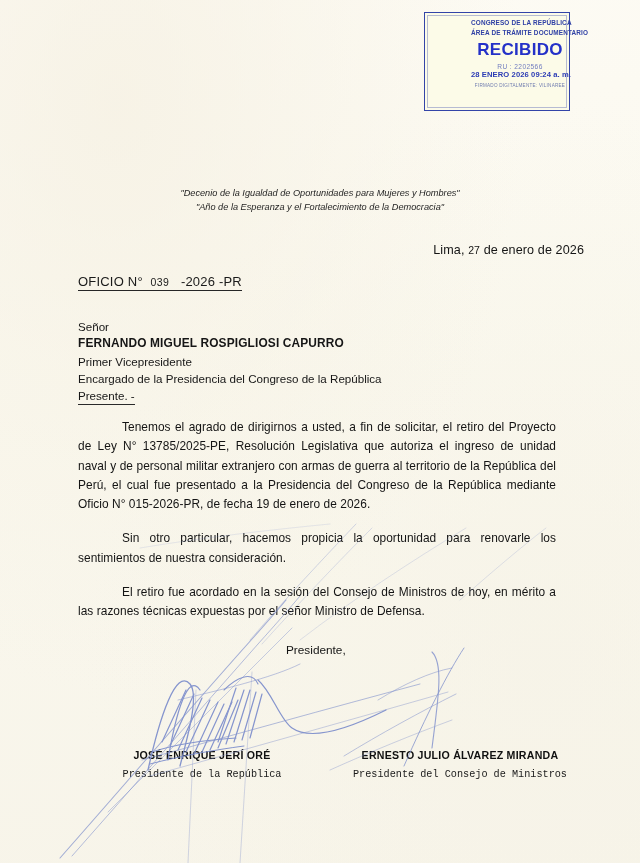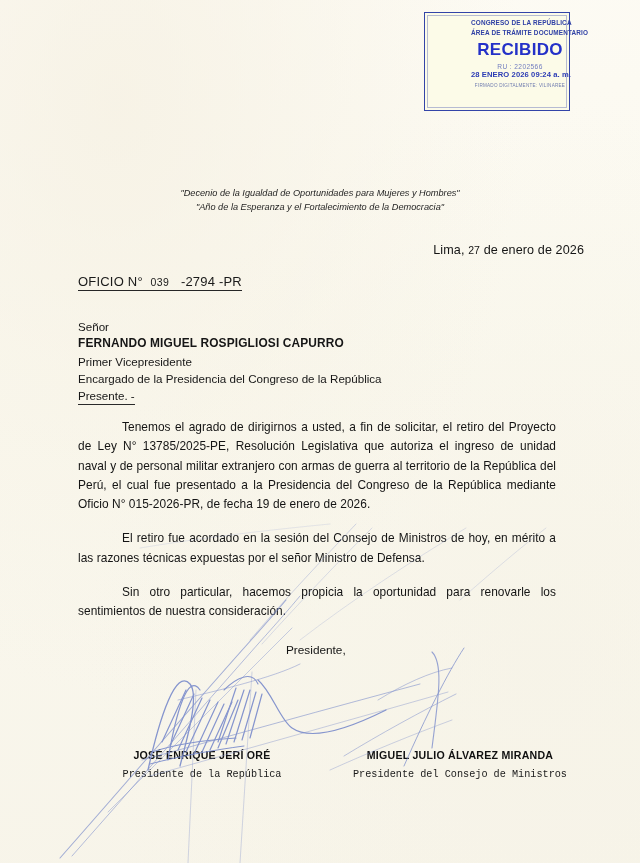--- a/index.html
+++ b/index.html
@@ -227,45 +227,45 @@
     <div class="stamp-signer">FIRMADO DIGITALMENTE: VILINAREE</div>
   </div>
 
   <div class="epigraph">
     <div>"Decenio de la Igualdad de Oportunidades para Mujeres y Hombres"</div>
     <div>"Año de la Esperanza y el Fortalecimiento de la Democracia"</div>
   </div>
 
   <div class="date-line"><span>Lima,</span> <span class="date-day">27</span> <span>de  enero de 2026</span></div>
 
-  <div class="oficio"><span>OFICIO N°</span>  <span class="oficio-num">039</span>   <span>-2794 -PR</span></div>
+  <div class="oficio"><span>OFICIO N°</span>  <span class="oficio-num">039</span>   <span>-2026 -PR</span></div>
 
   <div class="addressee">
     <div>Señor</div>
     <div class="bold">FERNANDO MIGUEL ROSPIGLIOSI CAPURRO</div>
     <div>Primer Vicepresidente</div>
     <div>Encargado de la Presidencia del Congreso de la República</div>
     <div><span class="underline">Presente. -</span></div>
   </div>
 
   <div class="body-block">
     <p class="para">Tenemos el agrado de dirigirnos a usted, a fin de solicitar, el retiro del Proyecto de Ley N° 13785/2025-PE, Resolución Legislativa que autoriza el ingreso de unidad naval y de personal militar extranjero con armas de guerra al territorio de la República del Perú, el cual fue presentado a la Presidencia del Congreso de la República mediante Oficio N° 015-2026-PR, de fecha 19 de enero de 2026.</p>
+    <p class="para">Sin otro particular, hacemos propicia la oportunidad para renovarle los sentimientos de nuestra consideración.</p>
     <p class="para">El retiro fue acordado en la sesión del Consejo de Ministros de hoy, en mérito a las razones técnicas expuestas por el señor Ministro de Defensa.</p>
-    <p class="para">Sin otro particular, hacemos propicia la oportunidad para renovarle los sentimientos de nuestra consideración.</p>
   </div>
 
   <div class="atentamente">Presidente,</div>
 
   <div class="sig sig-left">
     <div class="sig-name">JOSÉ ENRIQUE JERÍ ORÉ</div>
     <div class="sig-role">Presidente de la República</div>
   </div>
 
   <div class="sig sig-right">
-    <div class="sig-name">MIGUEL JULIO ÁLVAREZ MIRANDA</div>
+    <div class="sig-name">ERNESTO JULIO ÁLVAREZ MIRANDA</div>
     <div class="sig-role">Presidente del Consejo de Ministros</div>
   </div>
 
   <svg class="ink" width="640" height="863" viewBox="0 0 640 863">
     <g fill="none" stroke="#7b8ccb" stroke-linecap="round" stroke-linejoin="round" opacity="0.92">
 
       <path d="M60 858 C 120 790, 180 720, 244 648 C 262 628, 276 612, 286 600" stroke-width="1.1" opacity="0.75"></path>
       <path d="M72 856 C 134 786, 196 714, 258 644 C 276 624, 290 608, 300 596" stroke-width="1.0" opacity="0.6"></path>
       <path d="M108 812 C 170 750, 232 688, 292 628" stroke-width="0.9" opacity="0.5"></path>
 

